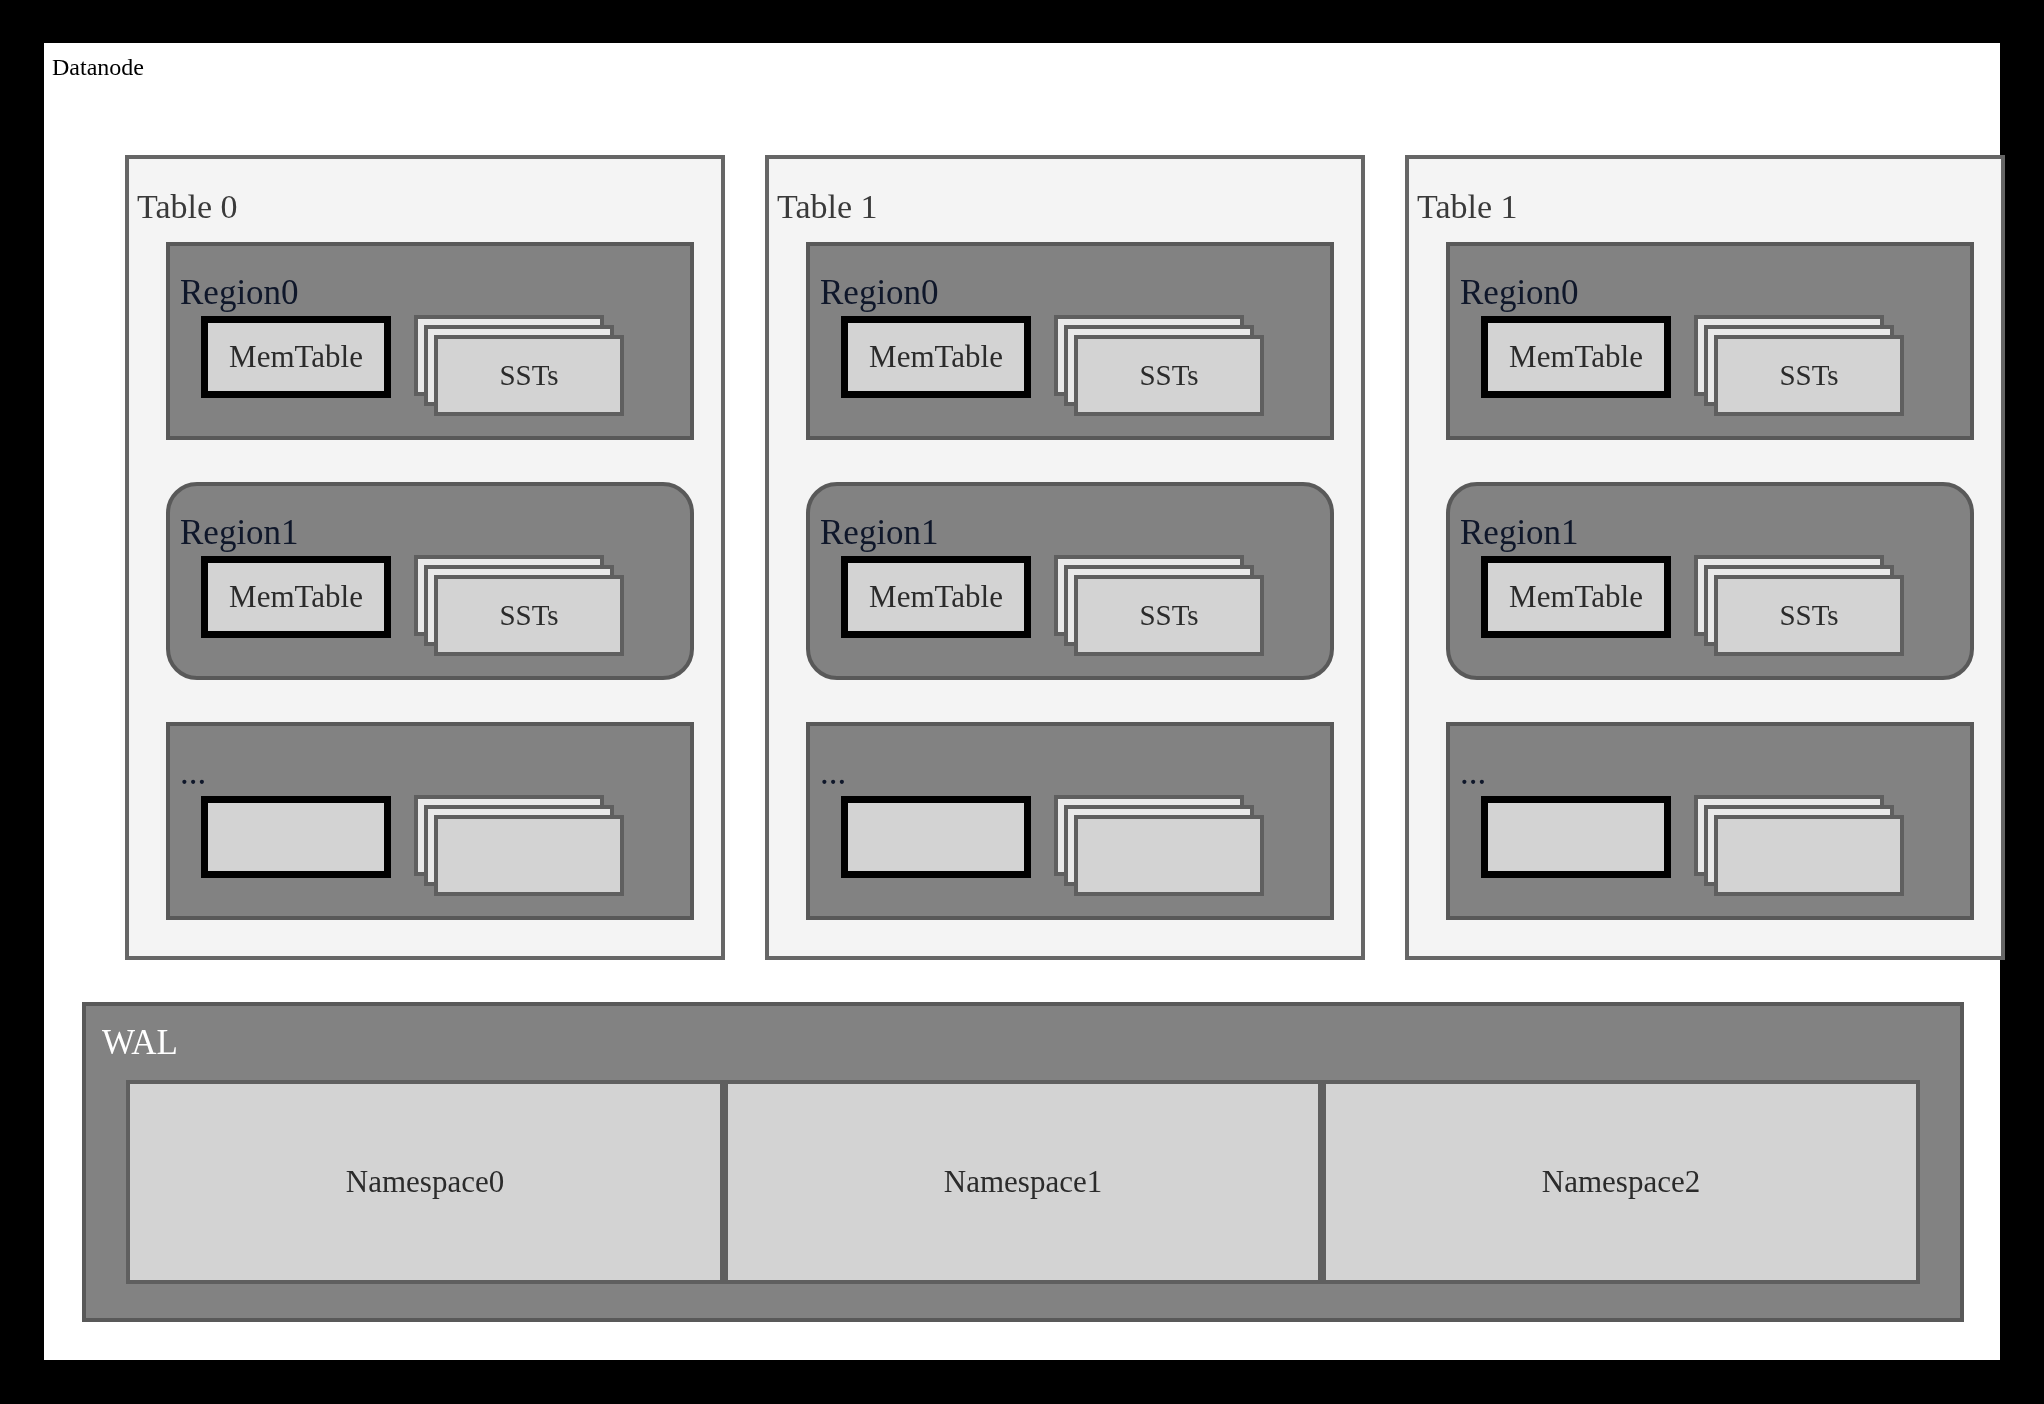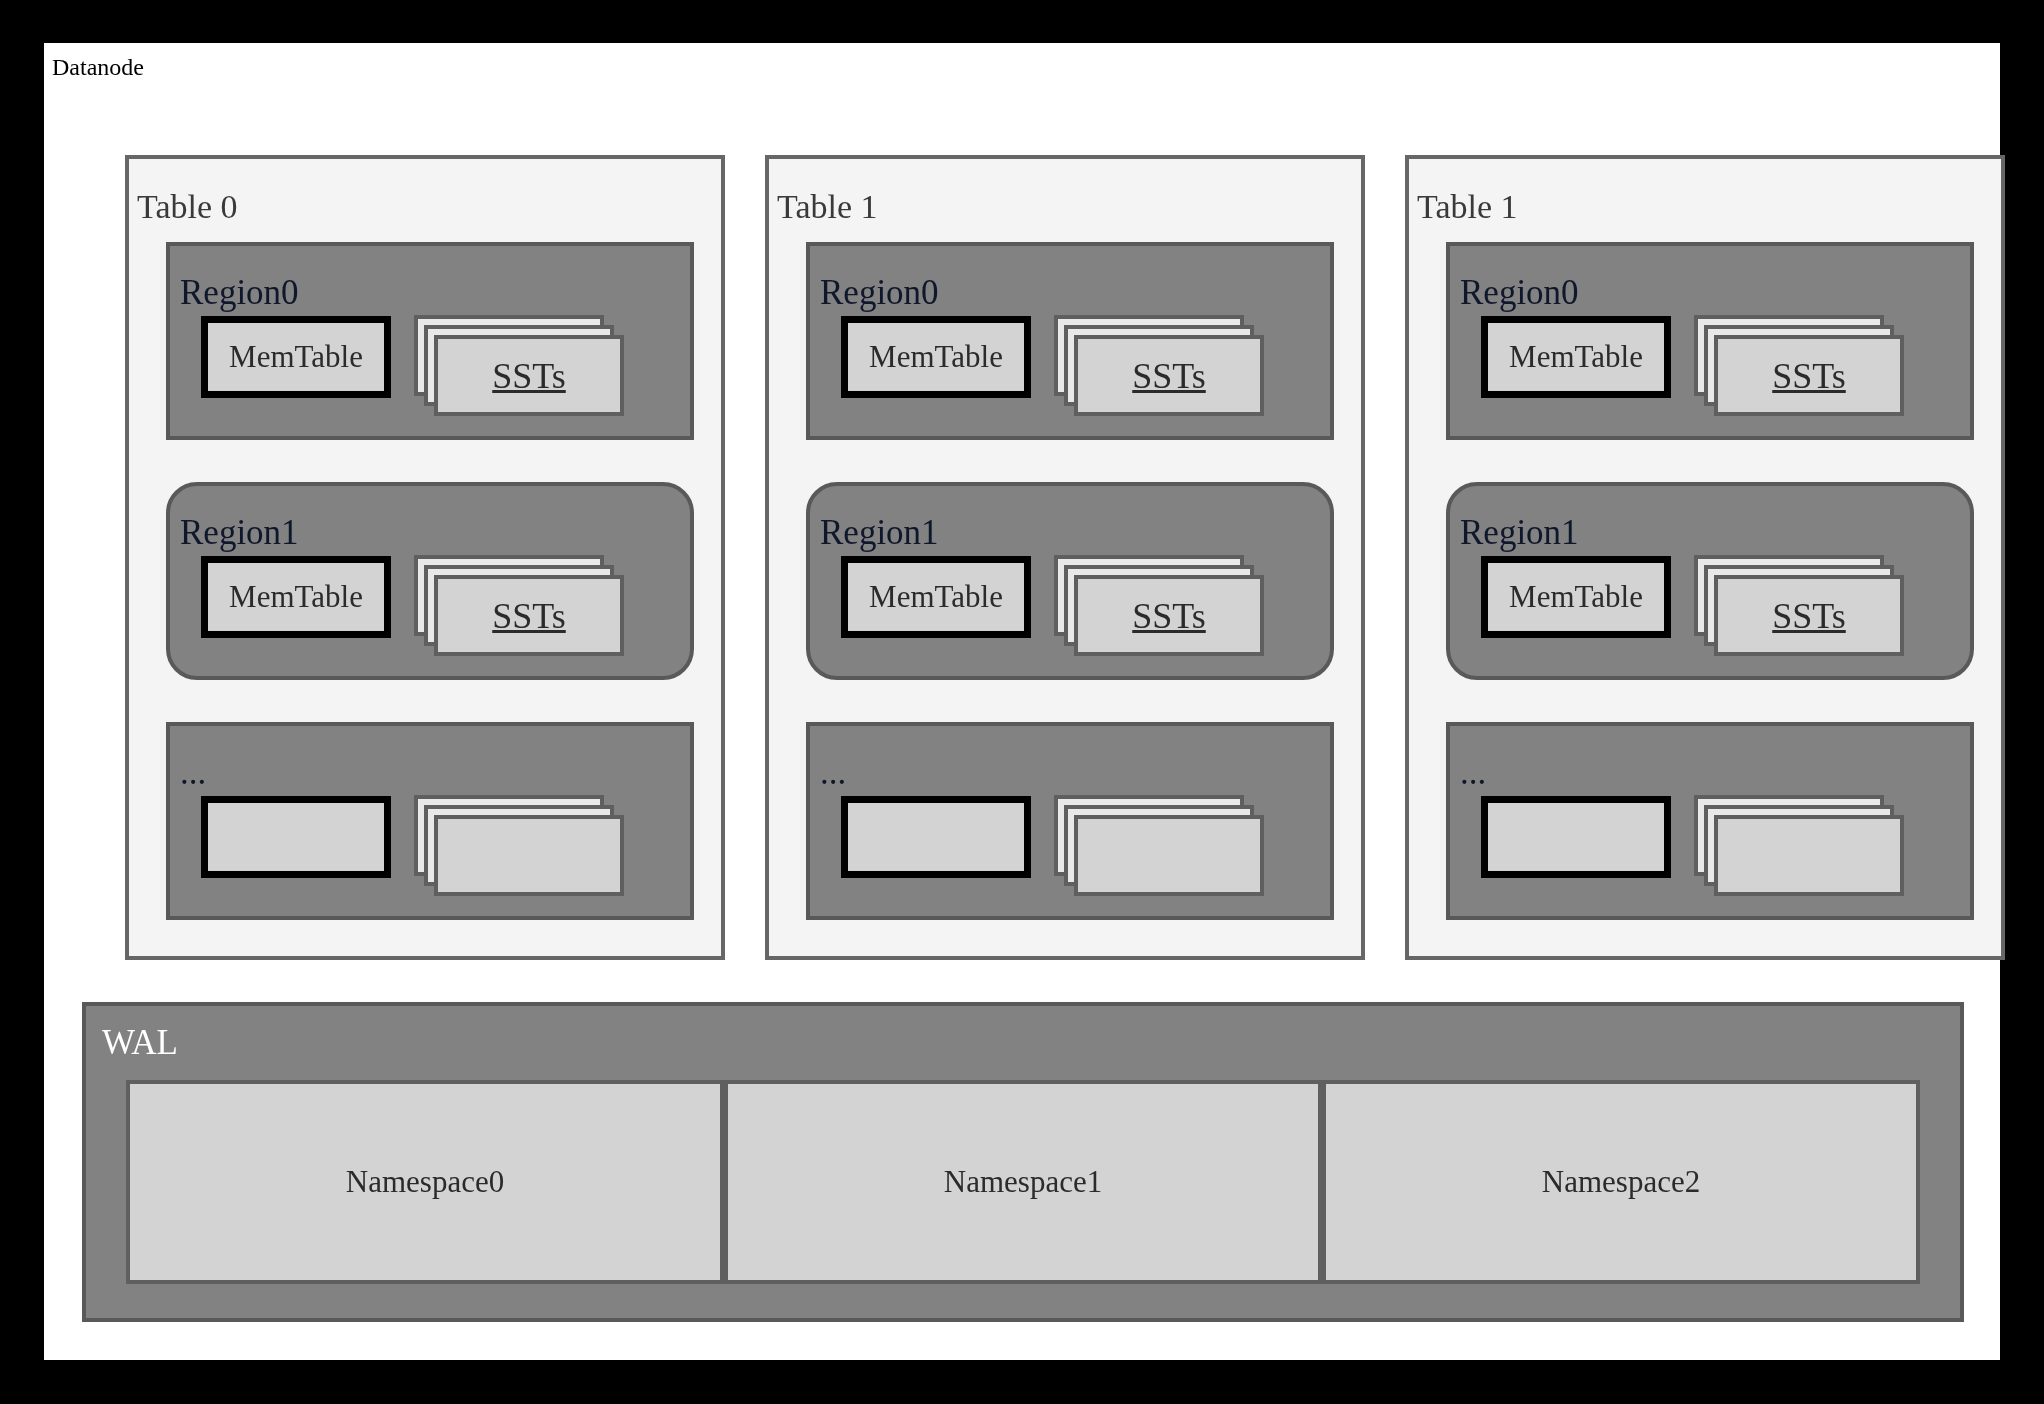--- a/index.html
+++ b/index.html
@@ -85,23 +85,22 @@
     background: #e9e9e9;
     border: 4px solid #5f5f5f;
     box-sizing: border-box;
   }
   .card.back   { left: 0px;  top: 0px; }
   .card.middle { left: 10px; top: 10px; }
   .card.front  {
     left: 20px; top: 20px;
     background: #d3d3d3;
     display: flex; align-items: center; justify-content: center;
-    font-size: 36px;
+    font-size: 29px;
     color: #2b2b2b;
-    text-decoration: underline;
   }
   .wal {
     position: absolute;
     left: 38px; top: 959px;
     width: 1882px; height: 320px;
     background: #828282;
     border: 4px solid #595959;
     box-sizing: border-box;
   }
   .wal-label {

